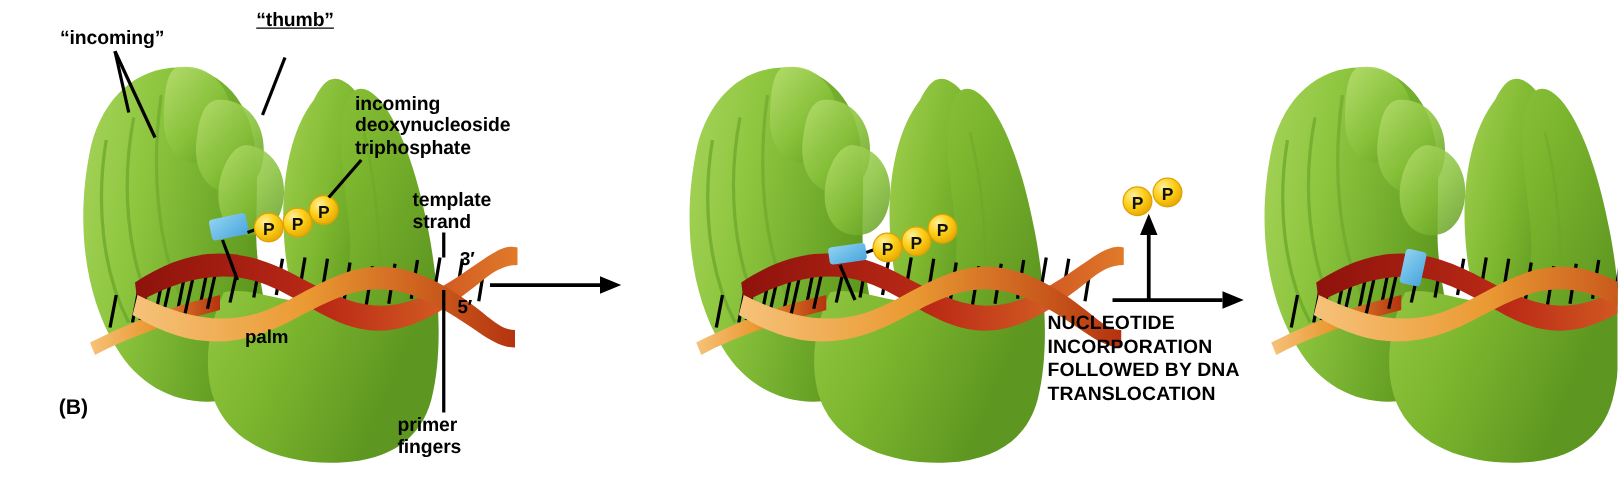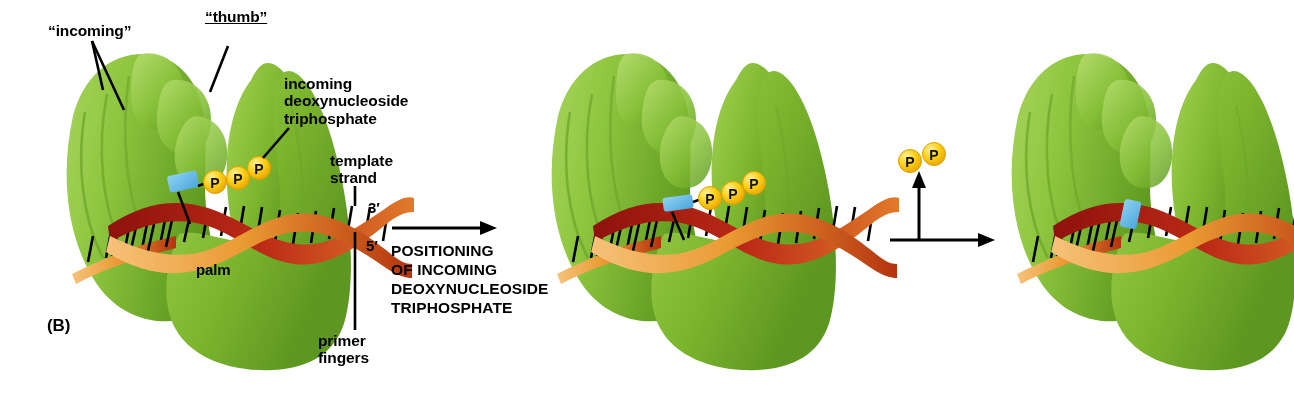--- a/index.html
+++ b/index.html
@@ -295,21 +295,21 @@
 
 <div class="lbl prime" style="left:368px;top:200px;">3′</div>
 
 <div class="lbl prime" style="left:366px;top:238px;">5′</div>
 
 <div class="lbl palm" style="left:196px;top:262px;">palm</div>
 
 <div class="lbl sm" style="left:318px;top:332px;">primer
 fingers</div>
 
-<div class="lbl step" style="left:391px;top:242px;">POSITIONING
-OF INCOMING
-DEOXYNUCLEOSIDE
-TRIPHOSPHATE</div>
-
+
+<div class="lbl step" style="left:838px;top:250px;">NUCLEOTIDE
+INCORPORATION
+FOLLOWED BY DNA
+TRANSLOCATION</div>
 
 <div class="lbl panel" style="left:47px;top:316px;">(B)</div>
 
 </div>
 
 </body></html>

